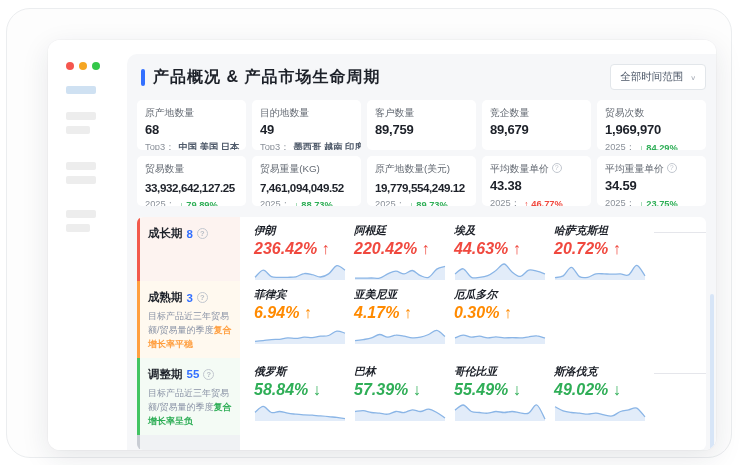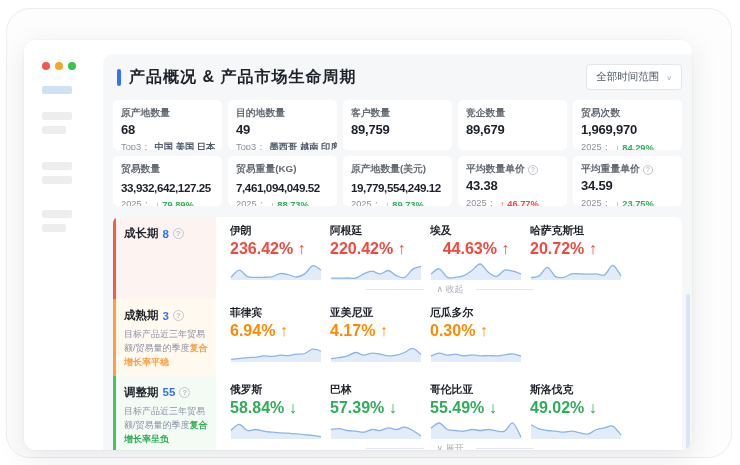--- a/index.html
+++ b/index.html
@@ -1,49 +1,49 @@
 <!DOCTYPE html>
 <html><head>
 <meta charset="utf-8">
 <style>
   * { margin:0; padding:0; box-sizing:border-box; }
   html,body { width:740px; height:465px; background:#ffffff; font-family:"Liberation Sans","DejaVu Sans",sans-serif; overflow:hidden; }
   .outer-frame { position:absolute; left:6px; top:8px; width:726px; height:450px; border:1px solid #ebedef; border-radius:24px; background:#fdfdfd; }
-  .window { position:absolute; left:24px; top:40px; width:668px; height:410px; background:#ffffff; border-radius:12px; box-shadow:0 8px 28px rgba(30,40,60,.10), 0 0 0 1px rgba(0,0,0,.02); overflow:hidden; display:flex; flex-direction:column; }
+  .window { position:absolute; left:48px; top:40px; width:668px; height:410px; background:#ffffff; border-radius:12px; box-shadow:0 8px 28px rgba(30,40,60,.10), 0 0 0 1px rgba(0,0,0,.02); overflow:hidden; display:flex; flex-direction:column; }
   .topstrip { height:14px; background:#fff; flex:none; }
   .winbody { flex:1; display:flex; min-height:0; }
   .sidebar { width:79px; background:#fff; flex:none; padding:8px 14px 0 18px; }
   .dots { display:flex; gap:5px; margin-bottom:16px; }
   .dot { width:8px; height:8px; border-radius:50%; }
   .sk { height:8px; border-radius:2px; background:#ededed; }
   .sk.blue { background:#cfe1f2; }
   .content { flex:1; background:#f6f7f9; border-top-left-radius:10px; padding:8px 10px 0 10px; position:relative; overflow:hidden; min-width:0; }
   .hdr { display:flex; align-items:center; height:30px; padding-left:4px; }
   .accent { width:4px; height:17px; background:#3370ff; border-radius:2px; margin-right:8px; flex:none; }
   .title { font-size:16px; font-weight:bold; color:#1d2129; letter-spacing:1px; white-space:nowrap; }
   .range-btn { margin-left:auto; background:#fff; border:1px solid #e2e6ea; border-radius:4px; font-size:10.5px; color:#4e5969; padding:5px 9px; display:flex; align-items:center; gap:7px; cursor:pointer; white-space:nowrap; }
   .range-btn .chev { font-size:8px; color:#a9aeb8; transform:scaleY(.8); }
   .stats { display:grid; grid-template-columns:repeat(5,1fr); gap:6px; margin-top:8px; }
   .scard { background:#fff; border-radius:5px; padding:7px 8px 5px; height:50px; overflow:hidden; }
-  .slabel { font-size:9.8px; color:#646a73; display:flex; align-items:center; gap:3px; white-space:nowrap;font-weight:bold; }
+  .slabel { font-size:9.8px; color:#646a73; display:flex; align-items:flex-start; gap:3px; white-space:nowrap; }
   .info-ic { width:10px; height:10px; border:1px solid #c2c7cf; border-radius:50%; color:#c2c7cf; font-size:7px; line-height:8px; text-align:center; flex:none; display:none; }
   .scard.has-info .info-ic { display:block; }
   .sval { font-size:13px; font-weight:bold; color:#1d2129; margin-top:2px; white-space:nowrap; letter-spacing:-.2px; }
   .sval.long { font-size:11.6px; letter-spacing:-.4px; margin-top:5px; }
   .ssub { font-size:9.3px; color:#8a9099; margin-top:4px; white-space:nowrap; display:flex; gap:4px; align-items:center; }
   .ssub .t3v { color:#4e5969; font-weight:bold; }
   .ssub .pct { font-weight:bold; }
   .life { background:#fff; border-radius:6px; margin-top:11px; overflow:hidden; }
   .sec { display:flex; align-items:stretch; }
   .sec-left { width:103px; flex:none; border-left:3px solid #ccc; padding:9px 7px 6px 8px; }
   .sec-title { font-size:11.5px; font-weight:bold; color:#1d2129; display:flex; align-items:center; gap:4px; white-space:nowrap; }
   .sec-count { color:#3370ff; }
   .q-ic { width:11px; height:11px; border:1px solid #c2c7cf; border-radius:50%; color:#b6bcc5; font-size:7.5px; line-height:9px; text-align:center; flex:none; }
   .sec-desc { font-size:9px; color:#8a93a6; line-height:1.55; margin-top:5px; }
-  .sec-right { flex:1; padding:7px 12px 0 14px; min-width:0; display:flex; flex-direction:column; }
+  .sec-right { flex:1; padding:7px 12px 0 14px; min-width:0; display:flex; flex-direction:row;font-style:italic; }
   .cgrid { display:grid; grid-template-columns:repeat(5,1fr); column-gap:8px; }
   .cc-name { font-size:10.8px; font-weight:bold; color:#1d2129; white-space:nowrap; overflow:hidden; }
   .cc-pct { font-size:16px; font-weight:bold; margin-top:2px; white-space:nowrap; }
   .cc-spark { margin-top:1px; display:block; }
   .divider { display:flex; align-items:center; justify-content:center; gap:12px; height:15px; margin:1px 0 2px; }
   .divider .line { width:58px; height:1px; background:#e5e6eb; }
   .divider .lbl { font-size:9px; color:#a9aeb8; cursor:pointer; white-space:nowrap; }
   .scrollbar { position:absolute; right:2px; top:240px; width:4px; height:160px; background:#d7e5f7; border-radius:2px; }
 </style>
 </head>
@@ -220,21 +220,21 @@
     <div class="cc-name">阿根廷</div>
     <div class="cc-pct" style="color: rgb(240, 73, 63);">220.42% ↑</div>
   <svg width="92" height="22" class="cc-spark">
                     <path d="M1,19.15 C2.4,19.1 6.5,19.2 9.2,19.1 C11.9,19.1 14.6,19.0 17.4,19.0 C20.1,19.0 22.8,19.8 25.5,19.1 C28.3,18.5 31.0,16.1 33.7,14.9 C36.5,13.7 39.2,12.2 41.9,12.2 C44.6,12.2 47.4,15.0 50.1,14.9 C52.8,14.8 55.5,11.2 58.3,11.5 C61.0,11.8 63.7,15.5 66.5,16.6 C69.2,17.7 71.9,19.4 74.6,18.3 C77.4,17.2 80.1,12.0 82.8,10.1 C85.5,8.3 89.6,7.9 91.0,7.4 L91,21 L1,21 Z" fill="rgba(138,181,230,0.25)" stroke="none"></path>
                     <path d="M1,19.15 C2.4,19.1 6.5,19.2 9.2,19.1 C11.9,19.1 14.6,19.0 17.4,19.0 C20.1,19.0 22.8,19.8 25.5,19.1 C28.3,18.5 31.0,16.1 33.7,14.9 C36.5,13.7 39.2,12.2 41.9,12.2 C44.6,12.2 47.4,15.0 50.1,14.9 C52.8,14.8 55.5,11.2 58.3,11.5 C61.0,11.8 63.7,15.5 66.5,16.6 C69.2,17.7 71.9,19.4 74.6,18.3 C77.4,17.2 80.1,12.0 82.8,10.1 C85.5,8.3 89.6,7.9 91.0,7.4" fill="none" stroke="#8ab5e6" stroke-width="1.3"></path>
                   </svg>
                 </div>
 
   <div class="ccell">
     <div class="cc-name">埃及</div>
-    <div class="cc-pct" style="color: rgb(240, 73, 63); text-align: center;">44.63% ↑</div>
+    <div class="cc-pct" style="color: rgb(240, 73, 63);">44.63% ↑</div>
   <svg width="92" height="22" class="cc-spark">
                     <path d="M1,14.9 C2.4,14.1 6.5,9.2 9.2,9.8 C11.9,10.4 14.6,16.9 17.4,18.3 C20.1,19.7 22.8,18.6 25.5,18.3 C28.3,18.0 31.0,17.7 33.7,16.6 C36.5,15.5 39.2,13.4 41.9,11.5 C44.6,9.6 47.4,4.8 50.1,5.0 C52.8,5.3 55.5,11.1 58.3,13.2 C61.0,15.3 63.7,17.8 66.5,17.4 C69.2,17.1 71.9,12.0 74.6,11.2 C77.4,10.3 80.1,11.6 82.8,12.2 C85.5,12.8 89.6,14.4 91.0,14.9 L91,21 L1,21 Z" fill="rgba(138,181,230,0.25)" stroke="none"></path>
                     <path d="M1,14.9 C2.4,14.1 6.5,9.2 9.2,9.8 C11.9,10.4 14.6,16.9 17.4,18.3 C20.1,19.7 22.8,18.6 25.5,18.3 C28.3,18.0 31.0,17.7 33.7,16.6 C36.5,15.5 39.2,13.4 41.9,11.5 C44.6,9.6 47.4,4.8 50.1,5.0 C52.8,5.3 55.5,11.1 58.3,13.2 C61.0,15.3 63.7,17.8 66.5,17.4 C69.2,17.1 71.9,12.0 74.6,11.2 C77.4,10.3 80.1,11.6 82.8,12.2 C85.5,12.8 89.6,14.4 91.0,14.9" fill="none" stroke="#8ab5e6" stroke-width="1.3"></path>
                   </svg>
                 </div>
 
   <div class="ccell">
     <div class="cc-name">哈萨克斯坦</div>
     <div class="cc-pct" style="color: rgb(240, 73, 63);">20.72% ↑</div>
   <svg width="92" height="22" class="cc-spark">

